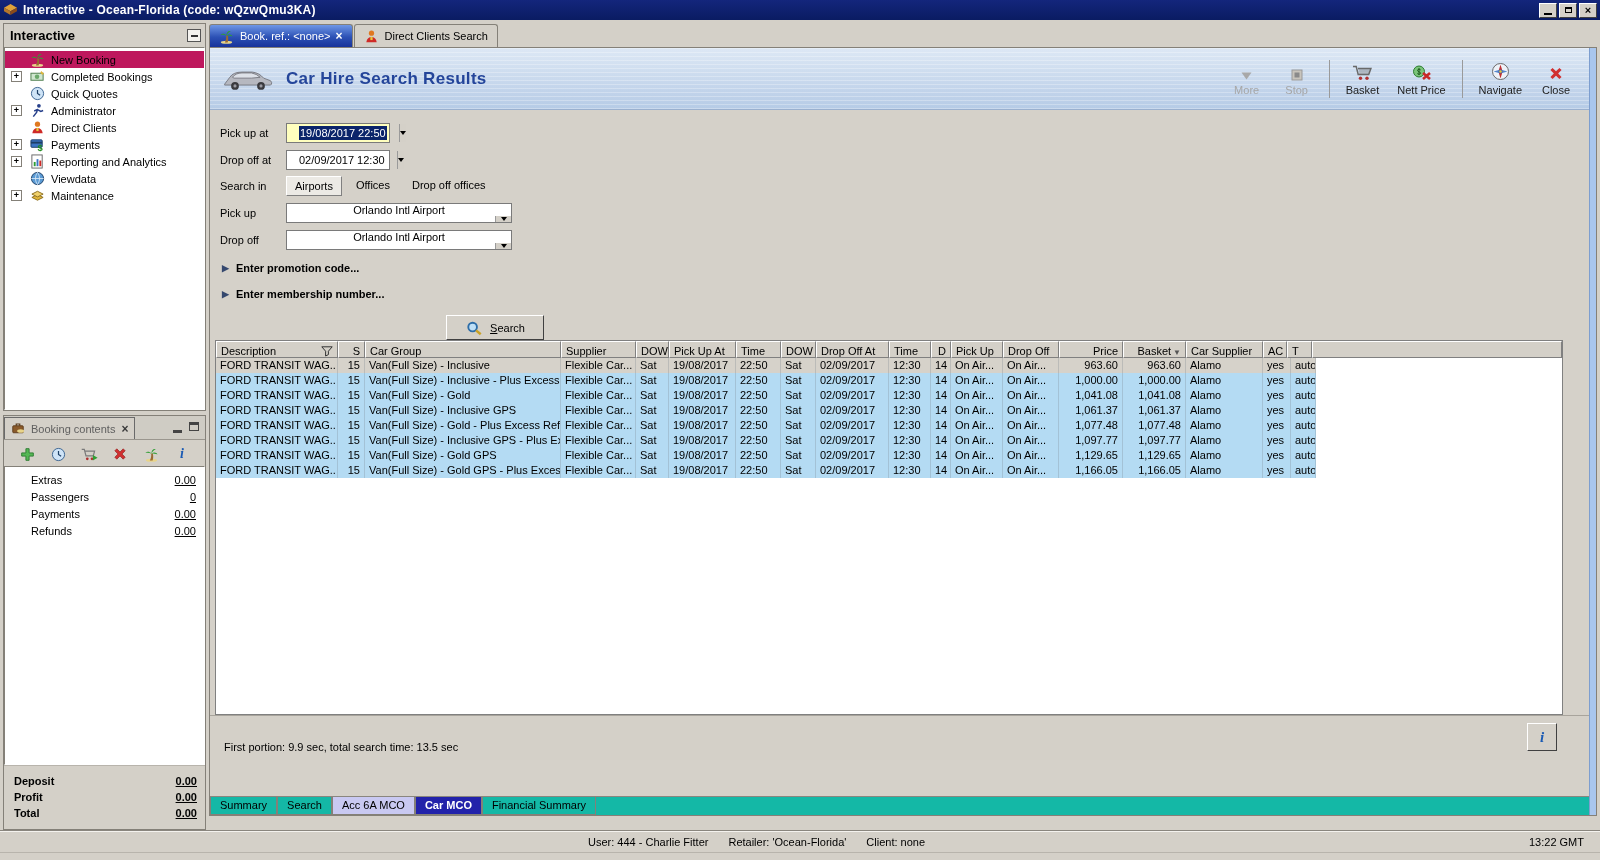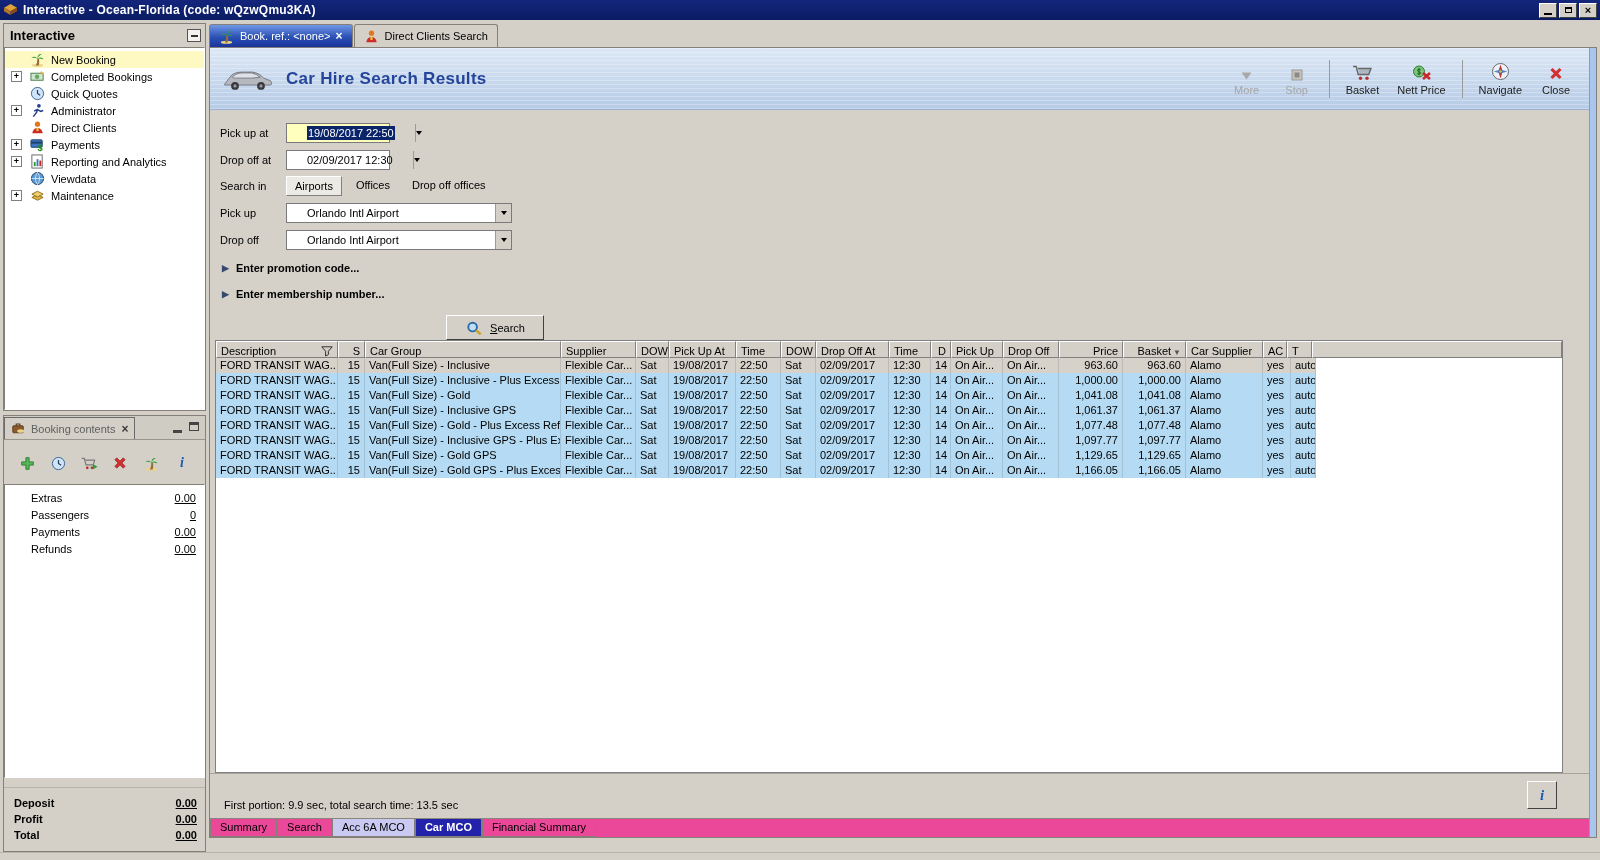--- a/index.html
+++ b/index.html
@@ -30,28 +30,28 @@
   .panel{background:#d4d0c8;border:1px solid #848078;}
 
   
   .interactive-panel{height:388px;display:flex;flex-direction:column;}
   .ipanel-hdr{height:23px;display:flex;align-items:center;padding:0 4px 0 6px;font-weight:bold;font-size:13px;}
   .collapse-box{margin-left:auto;width:14px;height:13px;border:1px solid #555;background:#f4f2ee;
                 display:flex;align-items:center;justify-content:center;}
   .collapse-box i{display:block;width:7px;height:2px;background:#333;}
   .tree{flex:1;background:#fff;border:1px solid;border-color:#848078 #fff #fff #848078;overflow:hidden;padding-top:3px;}
   .titem{height:17px;display:flex;align-items:center;padding-left:6px;cursor:default;}
-  .titem.sel{background:#fef9c3;}
+  .titem.sel{background:#be185d;}
   .expbox{width:11px;height:11px;border:1px solid #848078;background:#fff;font-size:9px;line-height:9px;
           text-align:center;margin-right:8px;flex:0 0 auto;font-weight:bold;}
   .expspacer{width:19px;flex:0 0 auto;}
   .ticon{width:16px;height:15px;margin-right:5px;display:inline-flex;flex:0 0 auto;}
 
   
-  .booking-panel{flex:1;display:flex;flex-direction:column;min-height:0;gap:9px;}
+  .booking-panel{flex:1;display:flex;flex-direction:column;min-height:0;}
   .bpanel-hdr{height:24px;display:flex;align-items:flex-end;background:#cfccc4;border-bottom:1px solid #9a968e;}
   .btab{height:22px;display:flex;align-items:center;gap:4px;background:#d4d0c8;border:1px solid #6a6a6a;
         border-bottom:none;padding:0 6px;color:#5f5f5f;}
   .btab-x{font-weight:bold;color:#3a3a3a;font-size:12px;margin-left:2px;}
   .flatbtns{margin-left:auto;display:flex;gap:7px;padding:0 6px 6px 0;}
   .fb-min{width:9px;height:3px;background:#444;margin-top:8px;}
   .fb-max{width:10px;height:9px;border:1px solid #444;border-top-width:3px;}
   .btoolbar{height:26px;display:flex;align-items:center;justify-content:center;gap:13px;padding-top:2px;}
   .btoolbar .bic{display:inline-flex;align-items:center;justify-content:center;width:18px;height:17px;cursor:default;}
   .blist{flex:1;background:#fff;border:1px solid;border-color:#848078 #fff #fff #848078;padding-top:4px;min-height:0;}
@@ -85,28 +85,28 @@
   .tbtn.disabled{color:#a6a6a6;}
   .tsep{width:1px;height:38px;background:#9a9a9a;margin:0 5px;}
 
   .mp-body{flex:1;display:flex;flex-direction:column;min-height:0;background:#d5d1c9;}
 
   
   .form{padding:12px 0 0 10px;flex:0 0 auto;}
   .frow{display:flex;align-items:center;margin-bottom:6px;height:21px;}
   .flabel{width:66px;flex:0 0 auto;}
   .field{display:flex;align-items:center;height:20px;background:#fff;border:1px solid #7a7a7a;}
-  .field .ftext{padding:0 20px;white-space:nowrap;}
+  .field .ftext{padding:0 12px;white-space:nowrap;}
   .field.yellow{background:#ffffbe;}
   .field .selhl{background:#0a246a;color:#fff;padding:1px 1px;}
   .ddbtn{width:16px;height:100%;margin-left:auto;background:#d4d0c8;border-left:1px solid #9a9a9a;
          display:flex;align-items:center;justify-content:center;}
   .tri{width:0;height:0;border-left:3px solid transparent;border-right:3px solid transparent;border-top:4px solid #000;}
   .datefield{width:104px;}
-  .combofield{width:226px;}
+  .combofield{width:226px;flex-direction:column;}
   .segrow{display:flex;align-items:center;height:20px;margin-bottom:6px;}
   .seg{padding:3px 8px;cursor:default;}
   .seg.segactive{background:#eceae5;border:1px solid;border-color:#fff #808080 #808080 #fff;}
   .disclosure{display:flex;align-items:center;gap:7px;font-weight:bold;margin:10px 0 0 2px;height:16px;}
   .disclosure .arr{color:#35486e;font-size:9px;}
   .searchbtn{margin:13px 0 0 226px;width:98px;height:25px;background:#d4d0c8;
      border:1px solid;border-color:#fff #404040 #404040 #fff;box-shadow:1px 1px 0 #808080 inset 0 0;
      display:flex;align-items:center;justify-content:center;gap:6px;font-family:inherit;font-size:11px;cursor:default;}
 
   
@@ -128,21 +128,21 @@
   .tfill{flex:1;background:#fff;}
   .sortind{font-size:8px;color:#555;margin-left:2px;}
   .funnel{margin-left:auto;display:inline-flex;}
 
   
   .mp-footer{height:45px;flex:0 0 auto;background:#d4d0c8;border-top:1px solid #a8a49c;position:relative;
              display:flex;align-items:flex-end;padding:0 0 7px 14px;}
   .ibtn{position:absolute;right:32px;top:7px;width:30px;height:28px;background:#d4d0c8;
         border:1px solid;border-color:#fff #404040 #404040 #fff;
         font-family:"Liberation Serif",serif;font-weight:bold;font-style:italic;font-size:15px;color:#1a5ab4;cursor:default;}
-  .bottomtabs{height:19px;flex:0 0 auto;display:flex;background:#ec4899;border-top:1px solid #8a867e;}
+  .bottomtabs{height:19px;flex:0 0 auto;display:flex;background:#14b8a6;border-top:1px solid #8a867e;margin-top:36px;}
   .btb{padding:2px 9px 0;border:1px solid #848078;border-top:none;cursor:default;white-space:nowrap;}
   .btb.lavender{background:#c9c9f2;}
   .btb.active{background:#2222aa;color:#fff;font-weight:bold;}
 
   
   .statusbar{height:22px;flex:0 0 auto;background:#d4d0c8;border-top:1px solid #8a867e;
              box-shadow:inset 0 1px 0 #f4f2ee;display:flex;align-items:center;}
   .sb-spacer{width:588px;flex:0 0 auto;}
   .sb-seg{margin-right:20px;white-space:nowrap;}
   .sb-time{margin-left:auto;margin-right:16px;}
@@ -793,14 +793,21 @@
                 <div class="btb active">Car MCO</div>
                 <div class="btb">Financial Summary</div>
               </div>
           </div>
         </div>
         <div class="rightstrip"></div>
       </div>
     </div>
   </div>
 
+  <div class="statusbar">
+    <span class="sb-spacer"></span>
+    <span class="sb-seg">User: 444 - Charlie Fitter</span>
+    <span class="sb-seg">Retailer: 'Ocean-Florida'</span>
+    <span class="sb-seg">Client: none</span>
+    <span class="sb-time">13:22 GMT</span>
+  </div>
   <div class="bottomstrip"></div>
 </div>
 
 </body></html>

